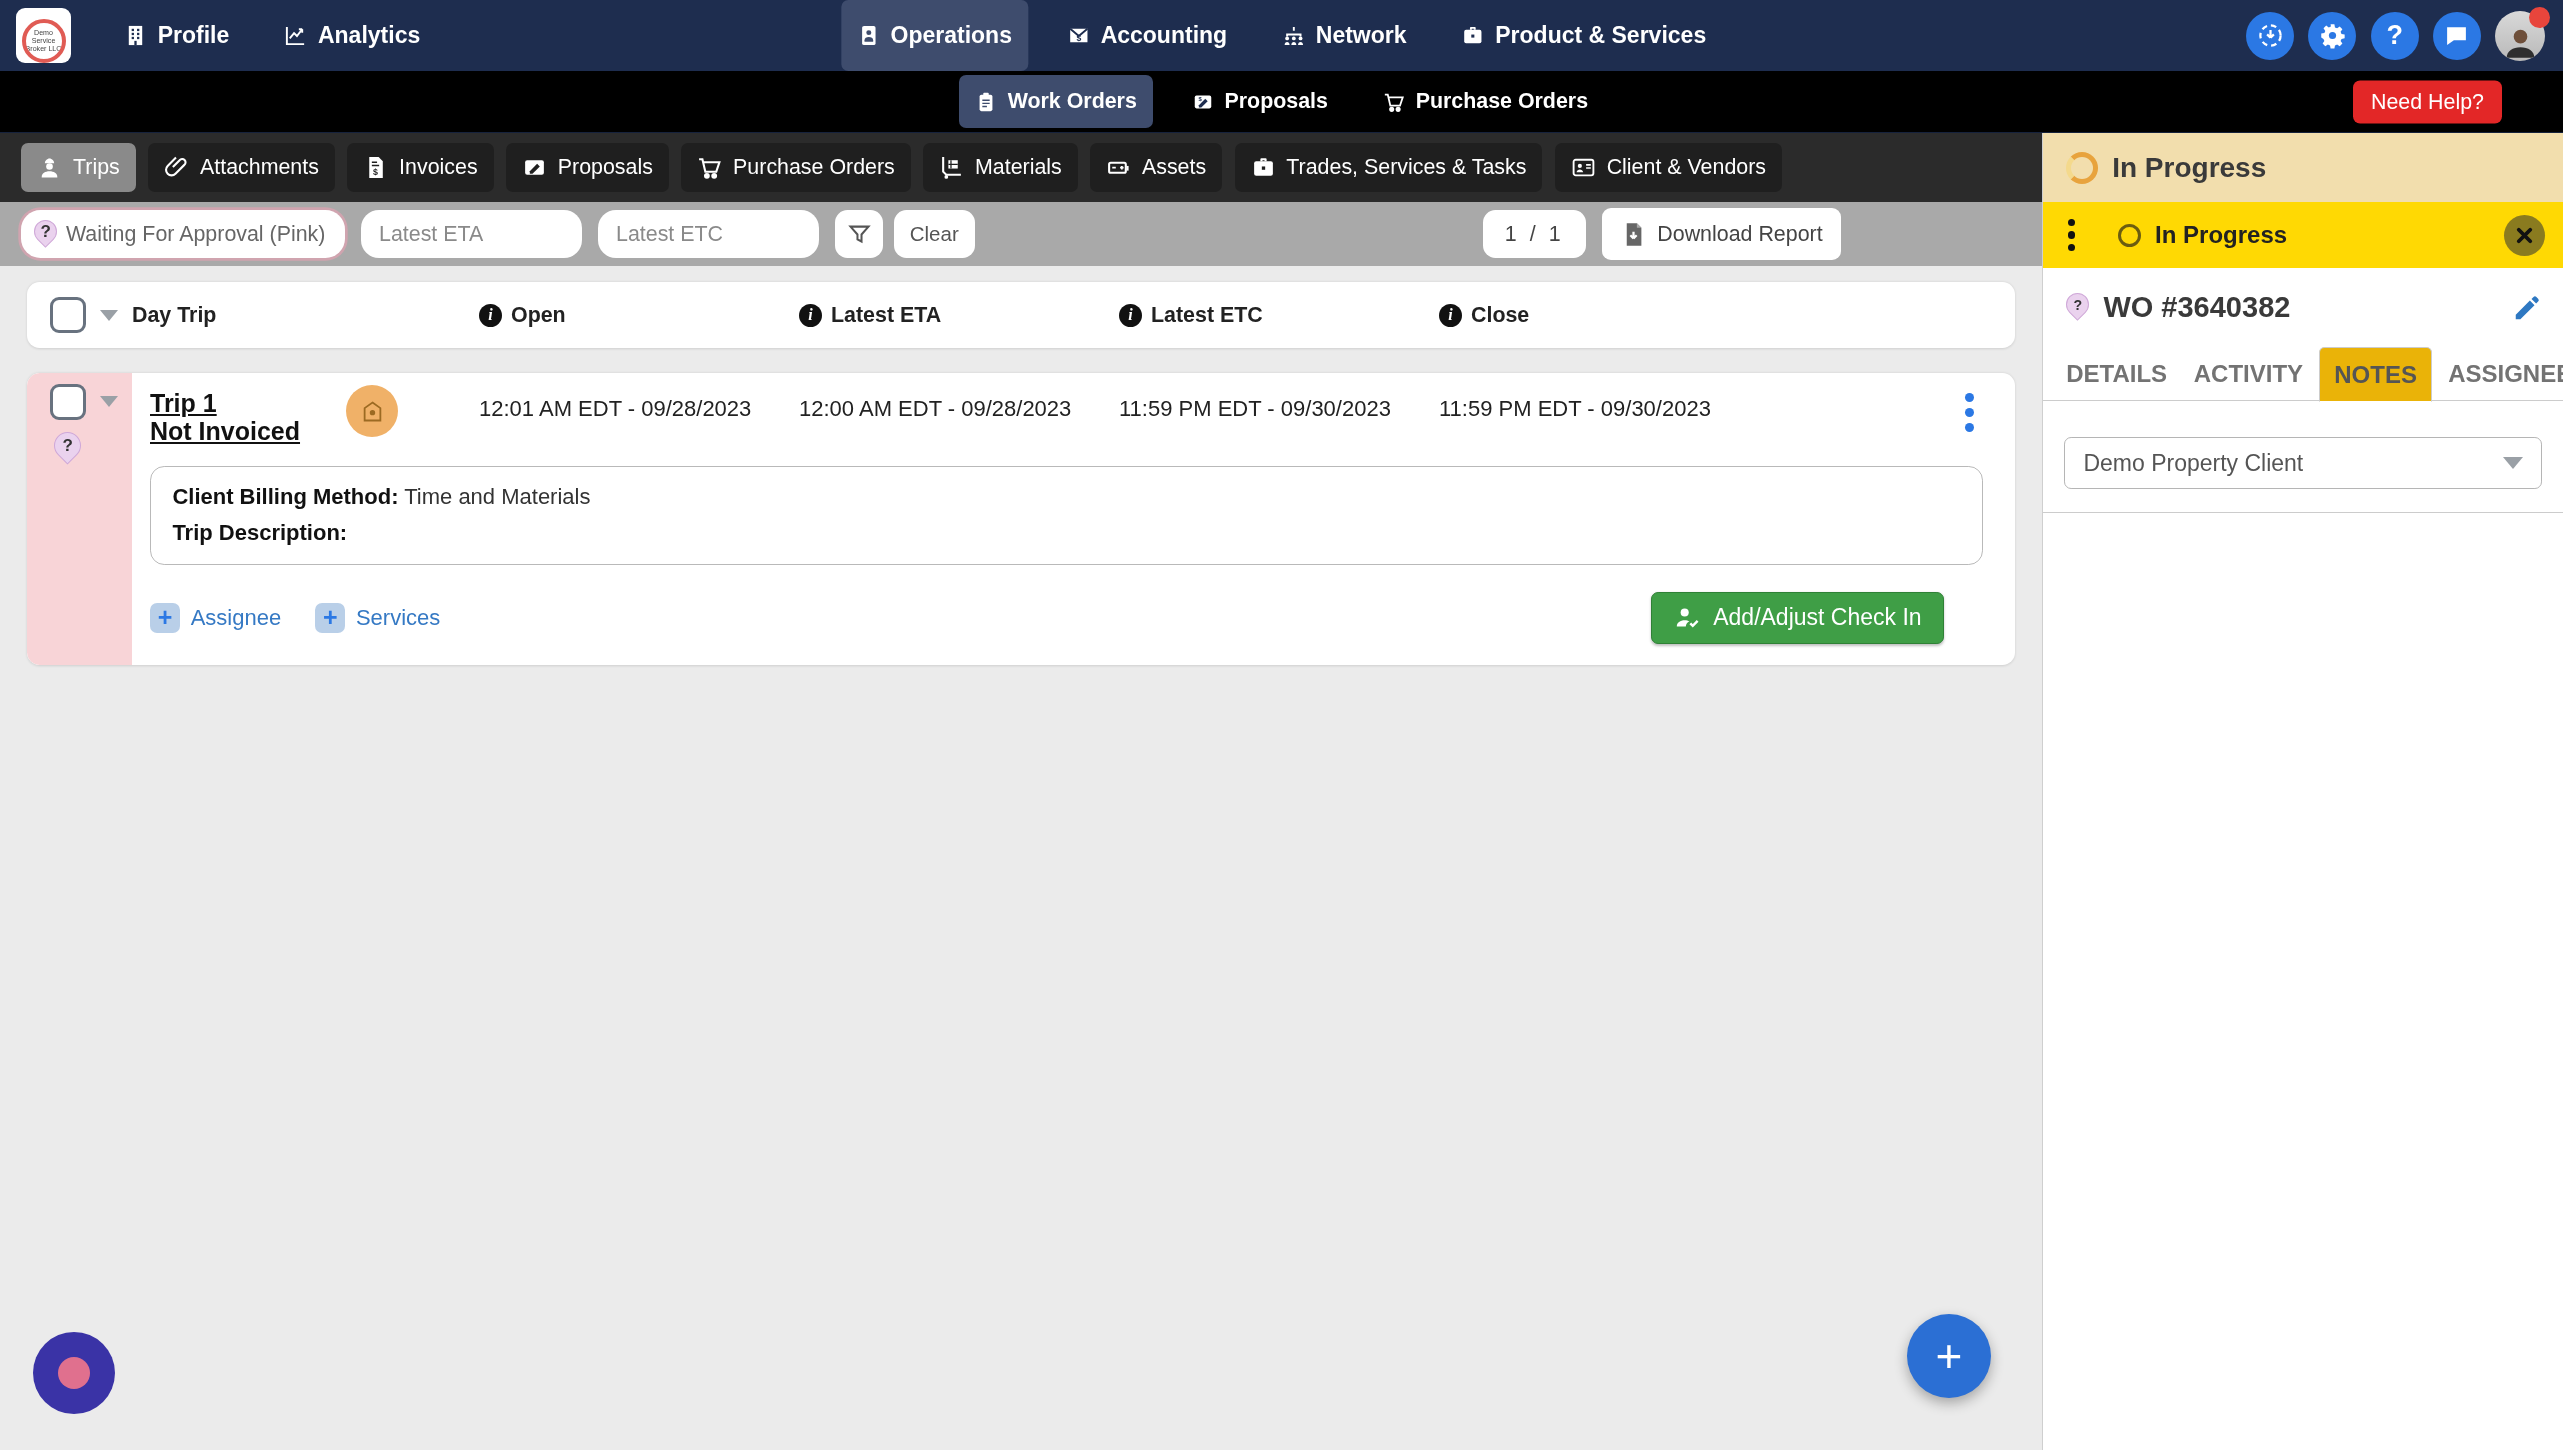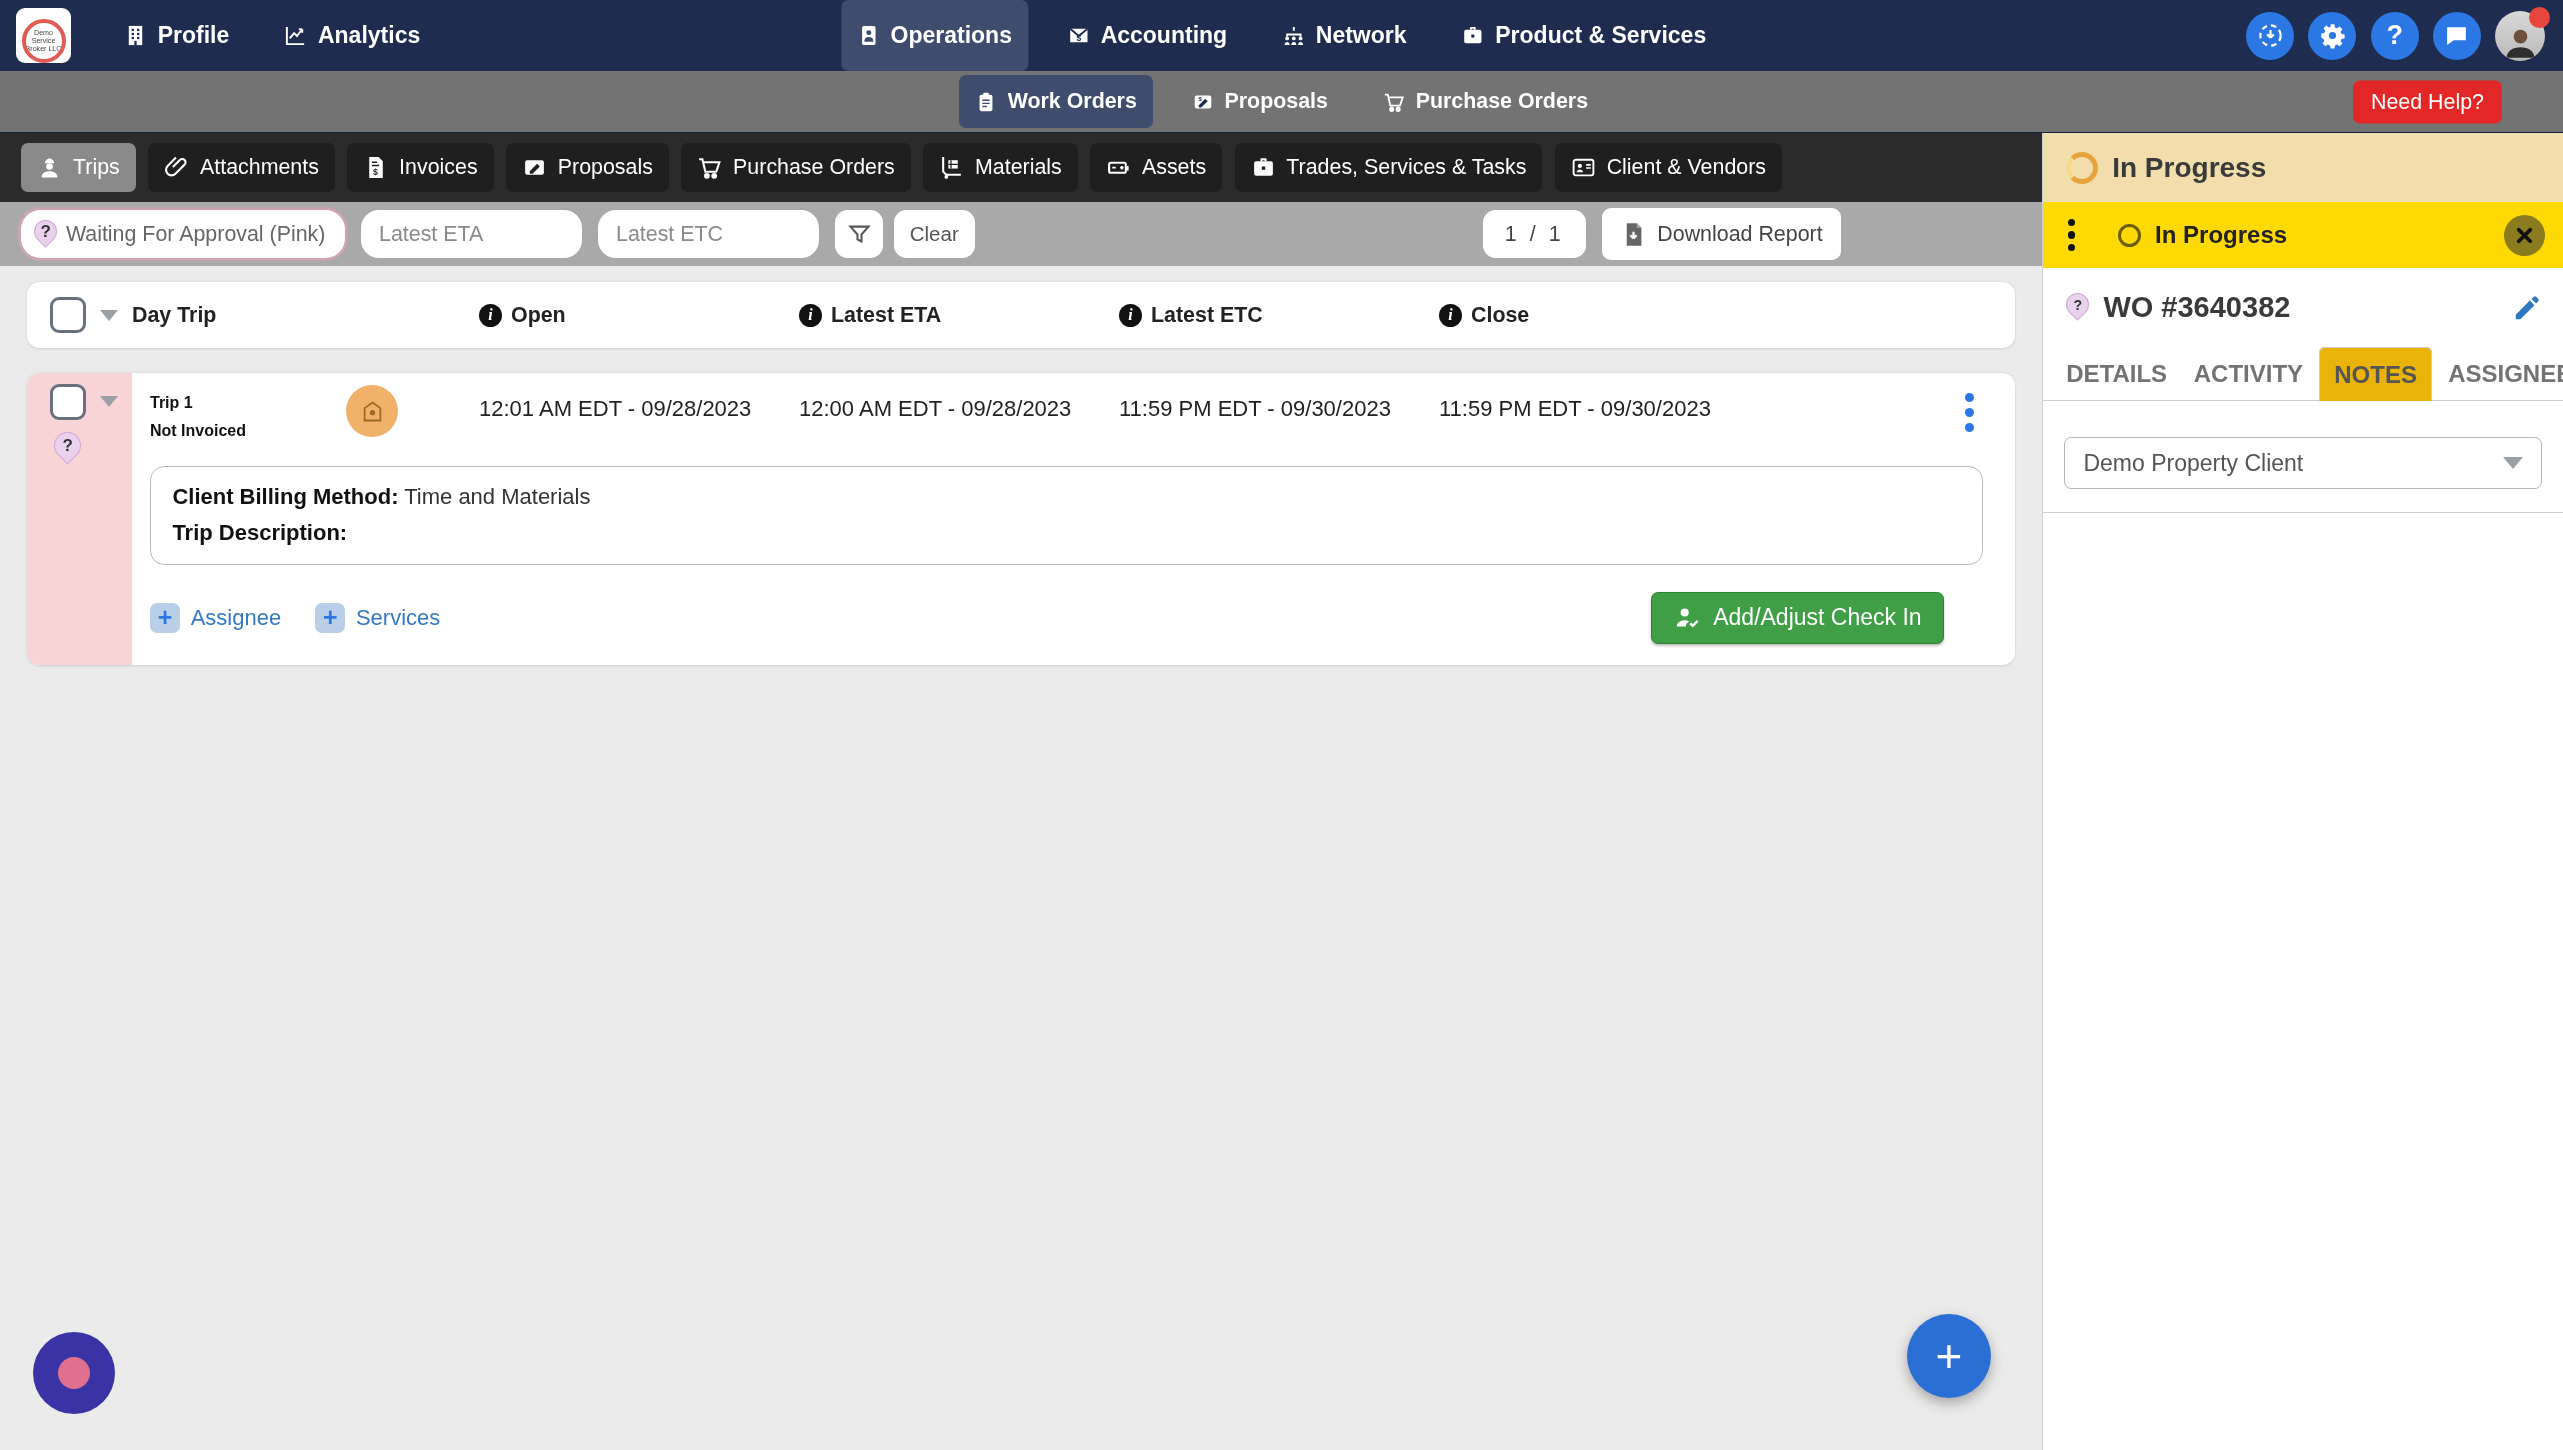--- a/index.html
+++ b/index.html
@@ -2,21 +2,21 @@
 <html style="font-size:14.2px"><head>
 <meta charset="utf-8">
 <style>
   * { box-sizing: border-box; margin: 0; padding: 0; }
   html, body { width: 2563px; height: 1451px; overflow: hidden;
     font-family: "Liberation Sans", sans-serif; background: #ebebeb; }
 
   
   .topnav { height: 71px; background: #1e2d4f; display: flex; align-items: center;
     position: relative; color: #fff; }
-  .subnav { height: 62px; background: #737373; position: relative;
+  .subnav { height: 62px; background: #000000; position: relative;
     border-bottom: 0.9px solid #16223c; display: flex; align-items: center; justify-content: center; color:#fff; }
   .logo-box { width: 55px; height: 55px; background: #fff; border-radius: 9px;
     margin-left: 16px; display: flex; align-items: flex-end; justify-content: center; }
   .logo-ring { width: 44px; height: 44px; border: 4.4px solid #e05b54; border-radius: 50%;
     display: flex; align-items: center; justify-content: center; text-align: center;
     color: #444; font-size: 7.1px; line-height: 8px; overflow: hidden; }
   .nav-item { display: flex; align-items: center; gap: 10.7px; font-size: 23px; font-weight: 600;
     padding: 14.2px 16px; border-radius: 7.1px; cursor: pointer; white-space: nowrap; }
   .nav-item.active { background: #3e4c6d; }
   .nav-left { display: flex; align-items: center; margin-left: 37px; gap: 23px; }
@@ -95,22 +95,22 @@
   .pink-strip { width: 105px; background: #f8d4d7; border-radius: 12.5px 0 0 12.5px;
     padding: 10.7px 0 0 23px; flex: none; }
   .strip-top { display: flex; align-items: center; gap: 14.2px; }
   .pin { width: 27px; height: 27px; background: #ead2ee; border: 0.9px solid #cfa8d8;
     border-radius: 50% 50% 50% 0; transform: rotate(-45deg); margin: 12.5px 0 0 3.6px;
     display: flex; align-items: center; justify-content: center; }
   .pin > span { transform: rotate(45deg); color: #333; font-size: 17px; font-weight: bold; }
   .trip-main { flex: 1; padding: 10.7px 0 21.4px 0; }
   .trip-row { display: grid; grid-template-columns: 214px 133px 320px 320px 320px 320px 1fr;
     align-items: start; }
-  .trip-title { padding-left: 18px; font-size: 16px; font-weight: bold; color: #111;
-    line-height: 28.5px; padding-top: 5.3px; }
+  .trip-title { padding-left: 18px; font-size: 25px; font-weight: bold; color: #111;
+    line-height: 28.5px; padding-top: 5.3px; text-decoration: underline; }
   .org-avatar { width: 52px; height: 52px; border-radius: 50%; background: #f0b168;
     display: flex; align-items: center; justify-content: center; color: #8a5a20;
     font-size: 8px; text-align: center; line-height: 9px; overflow: hidden; margin-top: 1.8px; }
   .time-cell { font-size: 22px; color: #222; padding-top: 12.5px; white-space: nowrap; }
   .kebab { display: flex; flex-direction: column; gap: 6.2px; align-items: center;
     padding-top: 9px; cursor: pointer; justify-self: end; margin-right: 41px; }
   .kebab i { width: 9px; height: 9px; border-radius: 50%; background: #2b78e4; }
   .billing-box { border: 1.8px solid #b9b9b9; border-radius: 14.2px; margin: 19.6px 32px 0 18px;
     padding: 12.5px 21.4px; font-size: 22px; color: #111; }
   .billing-box .line { line-height: 36px; }

